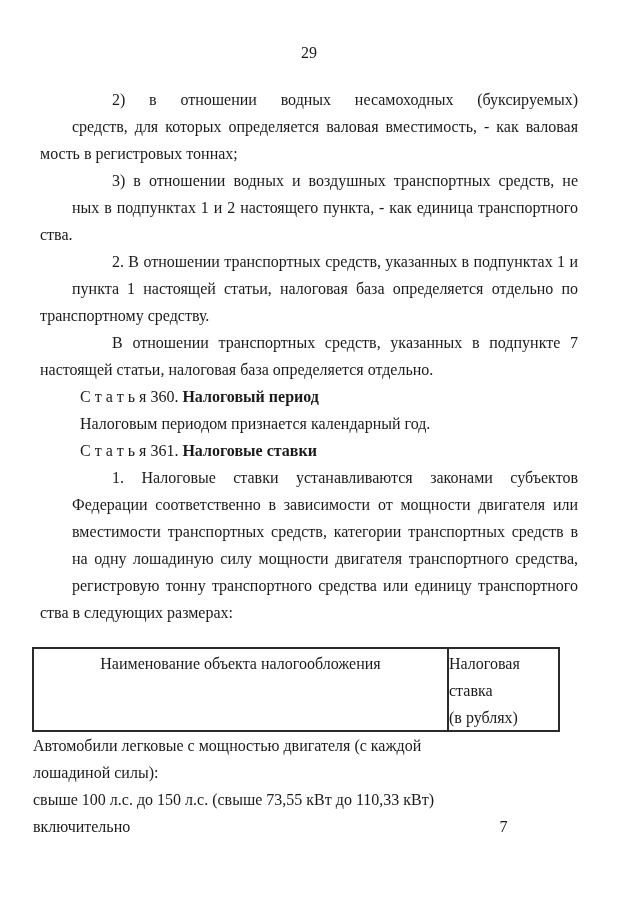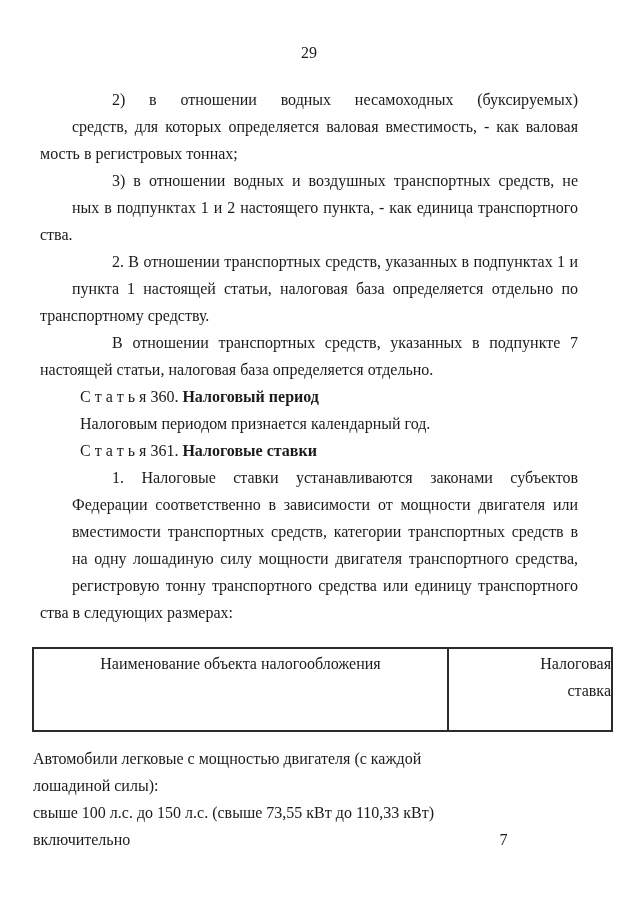--- a/index.html
+++ b/index.html
@@ -23,26 +23,26 @@
 
   .line { height: 27px; line-height: 27px; overflow: hidden; white-space: nowrap; }
   .text .line, .th1 .line, .th2 .line { white-space: normal; }
   .line.ind { padding-left: 40px; }
   .line.j { text-align: justify; margin-left: 32px; }
   .line.j::after { content: ""; display: inline-block; width: 100%; height: 0; }
   .heading b { font-weight: bold; }
 
   .rtable {
     display: flex;
-    margin: 21px 0 13px 32px;
-    width: 581px; height: 85px;
+    margin: 21px 0 0 32px;
+    width: 528px; height: 85px;
     border: 2px solid #2b2b2b;
   }
   .th1 { width: 415px; border-right: 2px solid #2b2b2b; text-align: center; padding-top: 1px; }
-  .th2 { flex: 1; text-align: right; padding-top: 1px; }
+  .th2 { flex: 1; text-align: left; padding-top: 1px; }
 
   .rrows { margin: 0 0 0 33px; width: 527px; }
   .rrow { display: flex; }
   .rdesc { width: 414px; }
   .rrate { width: 113px; height: 27px; line-height: 27px; text-align: center; }
   .rrate.bottom { align-self: flex-end; }
   .rrate.top { align-self: flex-start; }
 </style>
 </head>
 <body>
@@ -90,20 +90,21 @@
       </div>
     </div>
 
   <div class="rtable">
     <div class="th1">
       <div class="line">Наименование объекта налогообложения</div>
     </div>
     <div class="th2">
       <div class="line">Налоговая</div>
       <div class="line">ставка</div>
+      <div class="line">(в рублях)</div>
     </div>
   </div>
 
   <div class="rrows">
       <div class="rrow">
         <div class="rdesc">
           <div class="line">Автомобили легковые с мощностью двигателя (с каждой</div>
           <div class="line">лошадиной силы):</div>
         </div>
         <div class="rrate top"></div>

